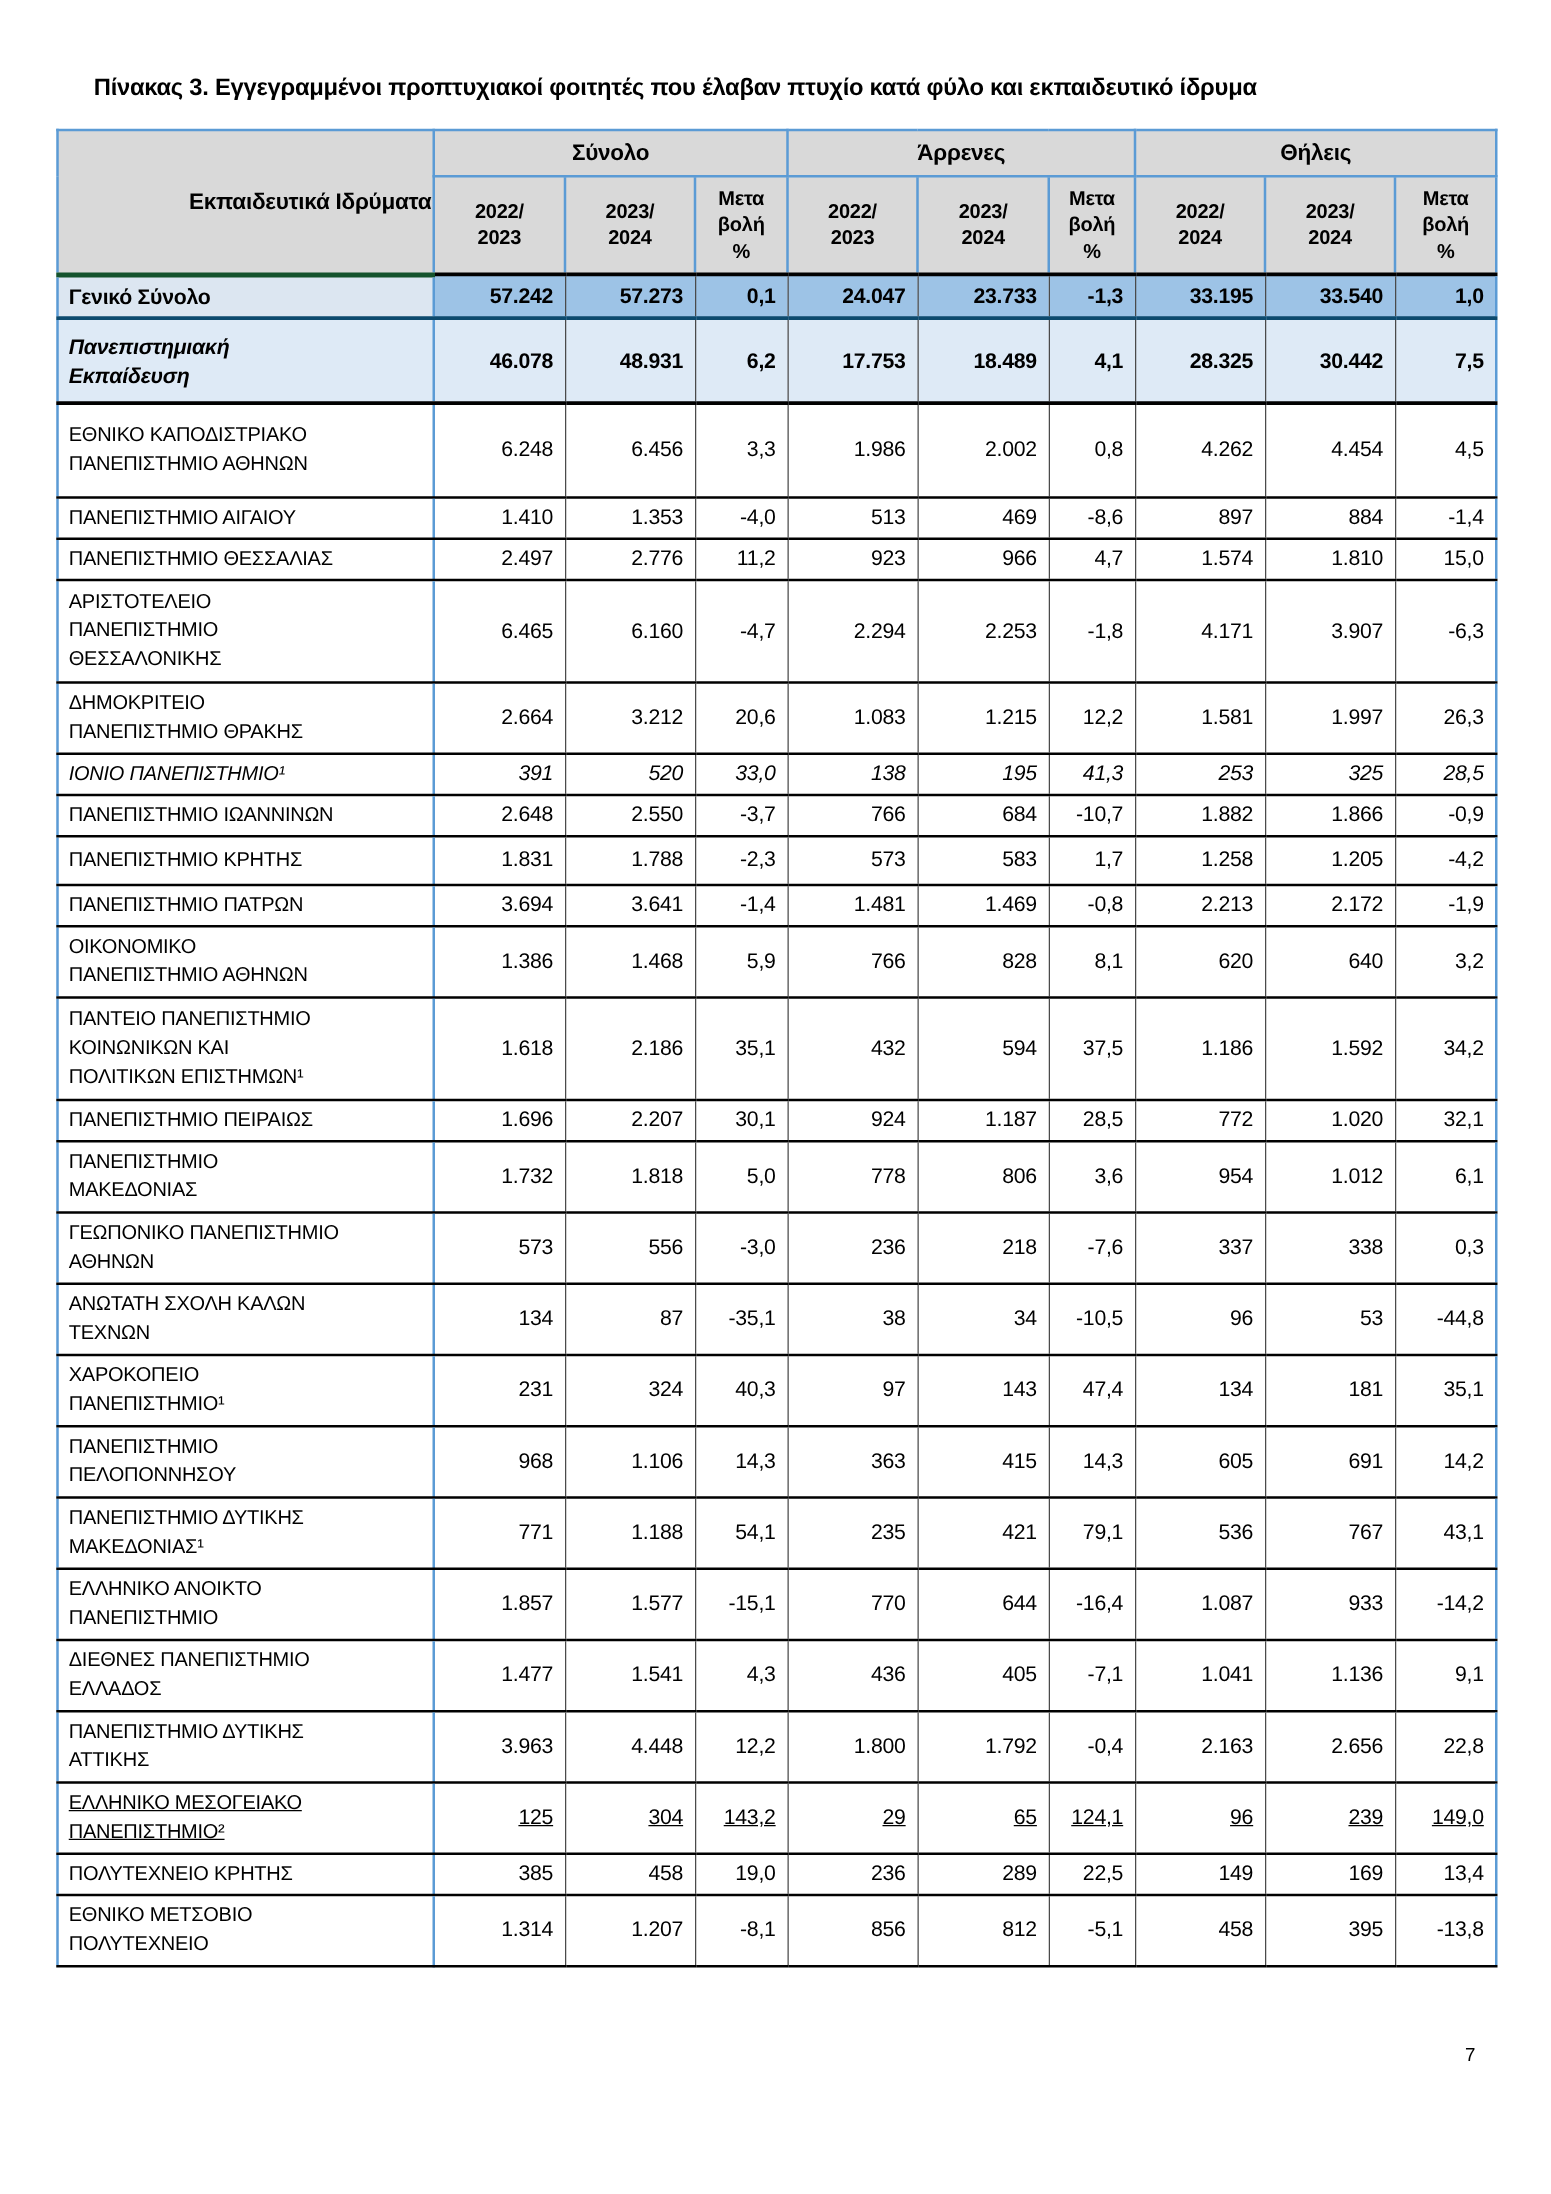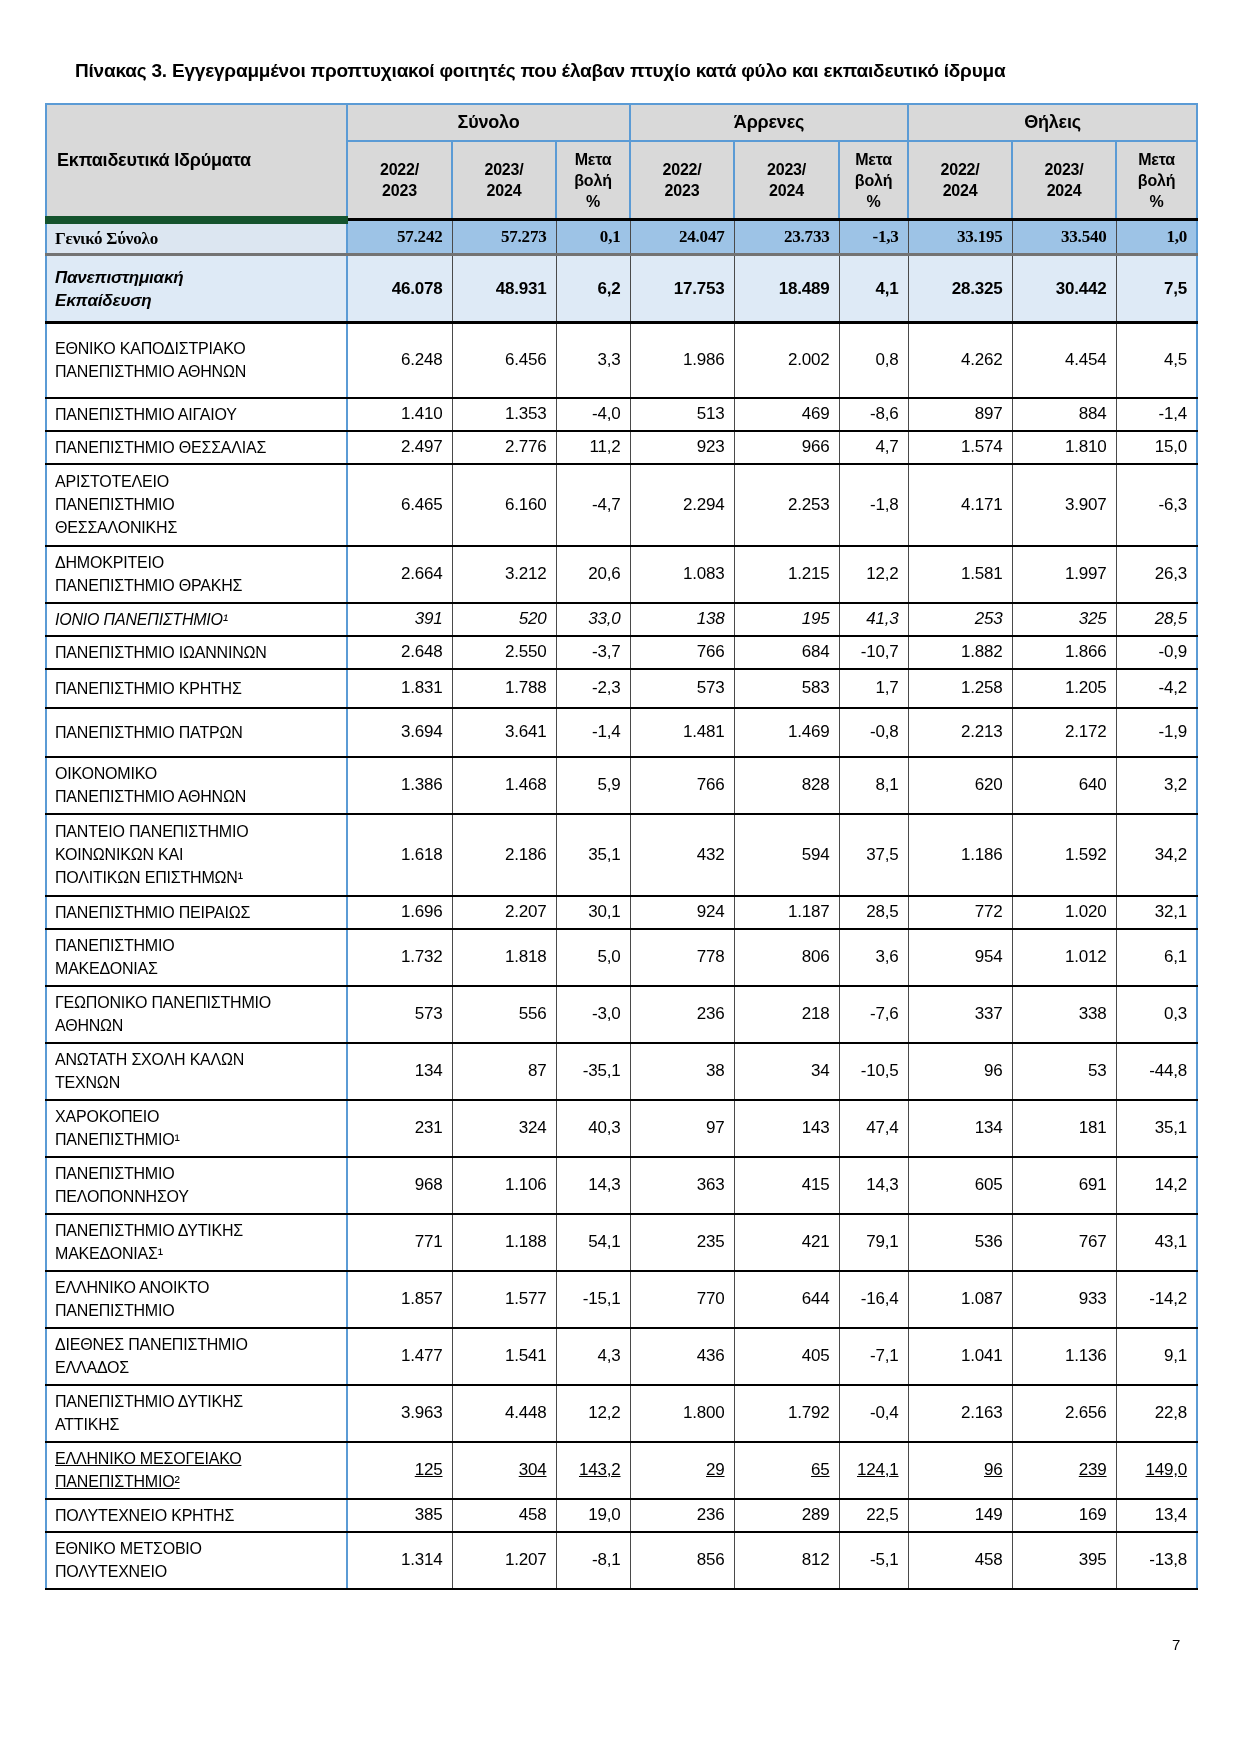--- a/index.html
+++ b/index.html
@@ -15,39 +15,39 @@
   table.main{
     position:absolute;left:45px;top:103px;width:1151px;
     border-collapse:collapse;table-layout:fixed;
     border:2px solid #5b9bd5;
   }
   th{
     background:#d9d9d9;font-weight:bold;vertical-align:middle;text-align:center;
     border:2px solid #5b9bd5;letter-spacing:-0.2px;
   }
   th.inst{
-    font-size:18px;text-align:left;padding-left:10px;
-    border-bottom:8px solid #14532d;
+    font-size:18px;text-align:right;padding-left:10px;
+    border-bottom:4px solid #14532d;
   }
   th.grp{font-size:18px;height:33px;}
   th.sub{
     font-size:16px;line-height:21px;height:74px;white-space:pre-line;
     border-bottom:3px solid #000;
   }
   td{
     vertical-align:middle;letter-spacing:-0.2px;
     border-left:1px solid #4a4a4a;border-right:1px solid #4a4a4a;
     border-bottom:2px solid #000;
   }
   td.lbl{
     text-align:left;padding:3px 6px 3px 8px;font-size:16px;line-height:23px;
     white-space:pre-line;border-left:none;border-right:2px solid #5b9bd5;
   }
   td.num{text-align:right;padding-right:9px;font-size:17px;background:#fff;}
-  tr.total td{background:#9dc3e6;font-weight:bold;border-top:3px solid #000;border-bottom:3px solid #737373;font-family:Liberation Serif, serif;}
+  tr.total td{background:#9dc3e6;font-weight:bold;border-top:3px solid #000;border-bottom:3px solid #0c4a6e;}
   tr.total td.lbl{background:#dce6f1;font-size:17px;}
   tr.subtotal td{background:#deeaf6;font-weight:bold;border-bottom:3px solid #000;}
   tr.subtotal td.lbl{font-style:italic;font-size:17px;}
   .page-number{
     position:absolute;left:1172px;top:1636px;font-size:15px;
   }
 </style>
 </head>
 <body>
 
@@ -216,21 +216,21 @@
         <td class="num">1.831</td>
         <td class="num">1.788</td>
         <td class="num">-2,3</td>
         <td class="num">573</td>
         <td class="num">583</td>
         <td class="num">1,7</td>
         <td class="num">1.258</td>
         <td class="num">1.205</td>
         <td class="num">-4,2</td>
       </tr>
-      <tr style="height: 49px;">
+      <tr style="height: 33px;">
         <td class="lbl">ΠΑΝΕΠΙΣΤΗΜΙΟ ΠΑΤΡΩΝ</td>
         <td class="num">3.694</td>
         <td class="num">3.641</td>
         <td class="num">-1,4</td>
         <td class="num">1.481</td>
         <td class="num">1.469</td>
         <td class="num">-0,8</td>
         <td class="num">2.213</td>
         <td class="num">2.172</td>
         <td class="num">-1,9</td>

